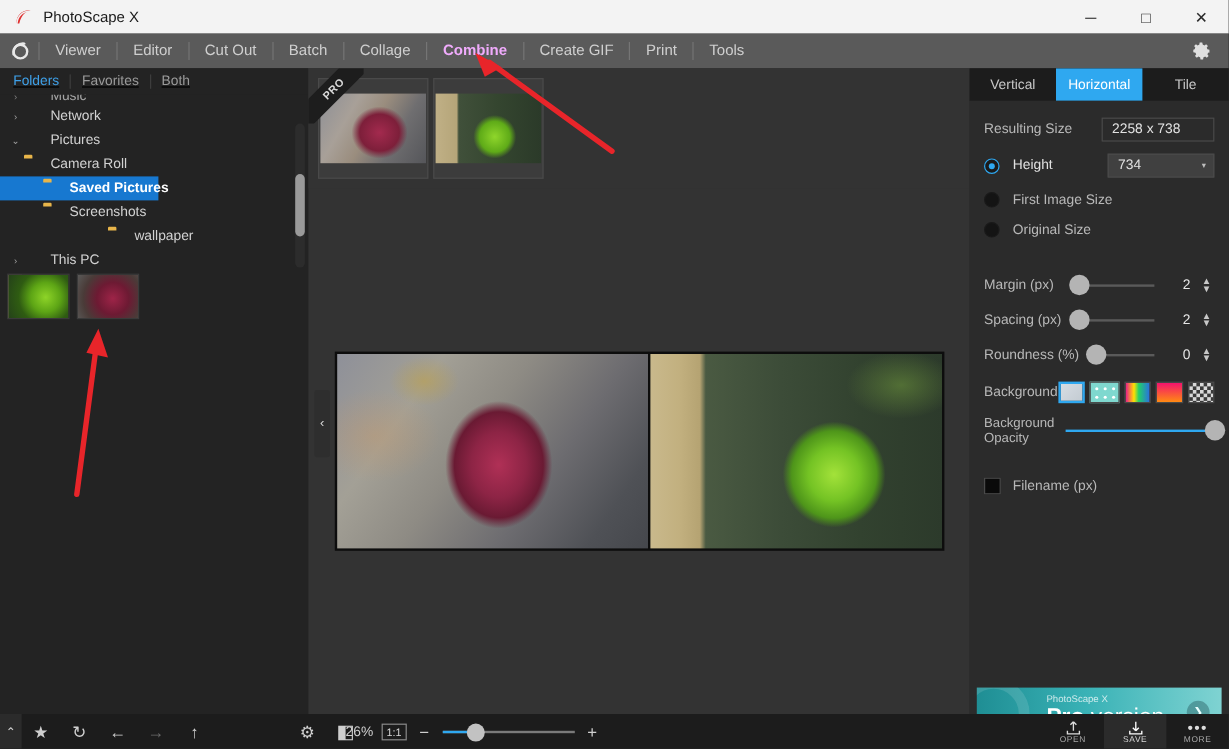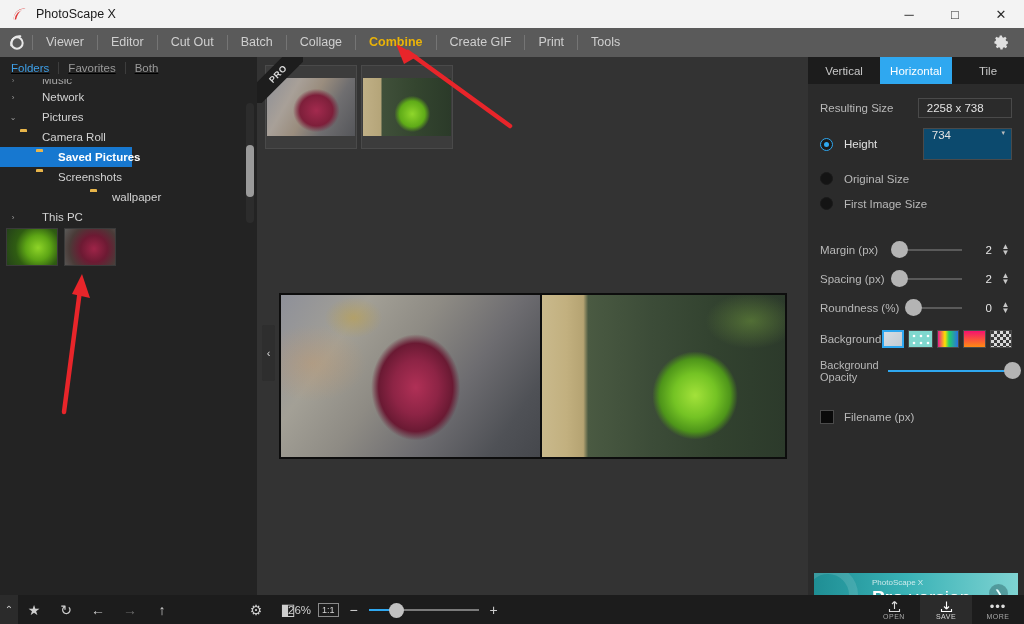--- a/index.html
+++ b/index.html
@@ -43,21 +43,21 @@
     display: flex; align-items: center;
   }
   #menubar .mlogo {
     width: 32px; height: 29px; display: flex; align-items: center; justify-content: center;
   }
   .msep { width: 1px; height: 15px; background: #757575; }
   .mitem {
     padding: 0 13px; height: 29px; line-height: 29px;
     font-size: 12.5px; color: #cfcfcf; white-space: nowrap;
   }
-  .mitem.active { color: #eab308; font-weight: bold; }
+  .mitem.active { color: #f0abfc; font-weight: bold; }
   #gear-btn {
     position: absolute; right: 6px; top: 0; width: 34px; height: 29px;
     display: flex; align-items: center; justify-content: center;
   }
 
   
   #sidebar {
     position: absolute; left: 0; top: 57px; width: 257px; height: 538px;
     background: #232323;
   }
@@ -181,22 +181,22 @@
   .radio {
     width:13px; height:13px; border-radius:50%; background:#1a1a1a;
     border:1px solid #2fa8f0; flex:0 0 auto; position:relative;
   }
   .radio.off { border-color:#1a1a1a; background:#141414; }
   .radio.on:after {
     content:''; position:absolute; left:3px; top:3px; width:5px; height:5px;
     border-radius:50%; background:#2fa8f0;
   }
   .sel-box {
-    background:#0c4a6e; border:1px solid #4a4a4a; height:32px;
-    display:flex; align-items:flex-start; justify-content:space-between;
+    background:#404040; border:1px solid #4a4a4a; height:20px;
+    display:flex; align-items:center; justify-content:space-between;
     padding:0 6px 0 8px; font-size:11.5px; color:#e2e2e2;
   }
   .sel-box .car { font-size:7px; color:#bdbdbd; }
 
   .track { height:2px; background:#5a5a5a; flex:1; position:relative; }
   .knob {
     width:17px; height:17px; border-radius:50%; background:#b4b4b4;
     position:absolute; top:-8px;
   }
   .num { font-size:11.5px; color:#e6e6e6; width:22px; text-align:right; }
@@ -442,26 +442,26 @@
         <span class="radio on"></span>
         <span class="rlabel" style="margin-left:11px; width:86px; color:#e0e0e0;">Height</span>
         <span class="sel-box" style="width:96px;">
           <span>734</span>
           <span class="car">▾</span>
         </span>
       </div>
 
       <div class="row" style="margin-top:12px;">
         <span class="radio off"></span>
-        <span class="rlabel" style="margin-left:11px;">Original Size</span>
+        <span class="rlabel" style="margin-left:11px;">First Image Size</span>
       </div>
 
       <div class="row" style="margin-top:12px;">
         <span class="radio off"></span>
-        <span class="rlabel" style="margin-left:11px;">First Image Size</span>
+        <span class="rlabel" style="margin-left:11px;">Original Size</span>
       </div>
 
       <div class="row" style="margin-top:34px;">
         <span class="rlabel" style="width:66px;">Margin (px)</span>
         <span class="track" style="margin:0 8px;">
           <span class="knob" style="left:-3px;"></span>
         </span>
         <span class="num">2</span>
         <span class="spin" style="margin-left:7px;">
           <span>▲</span>

